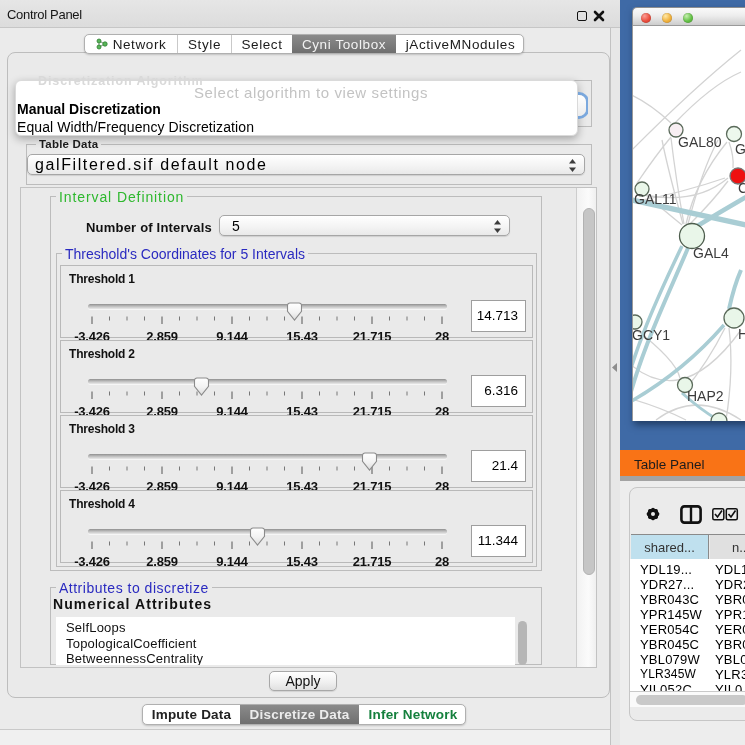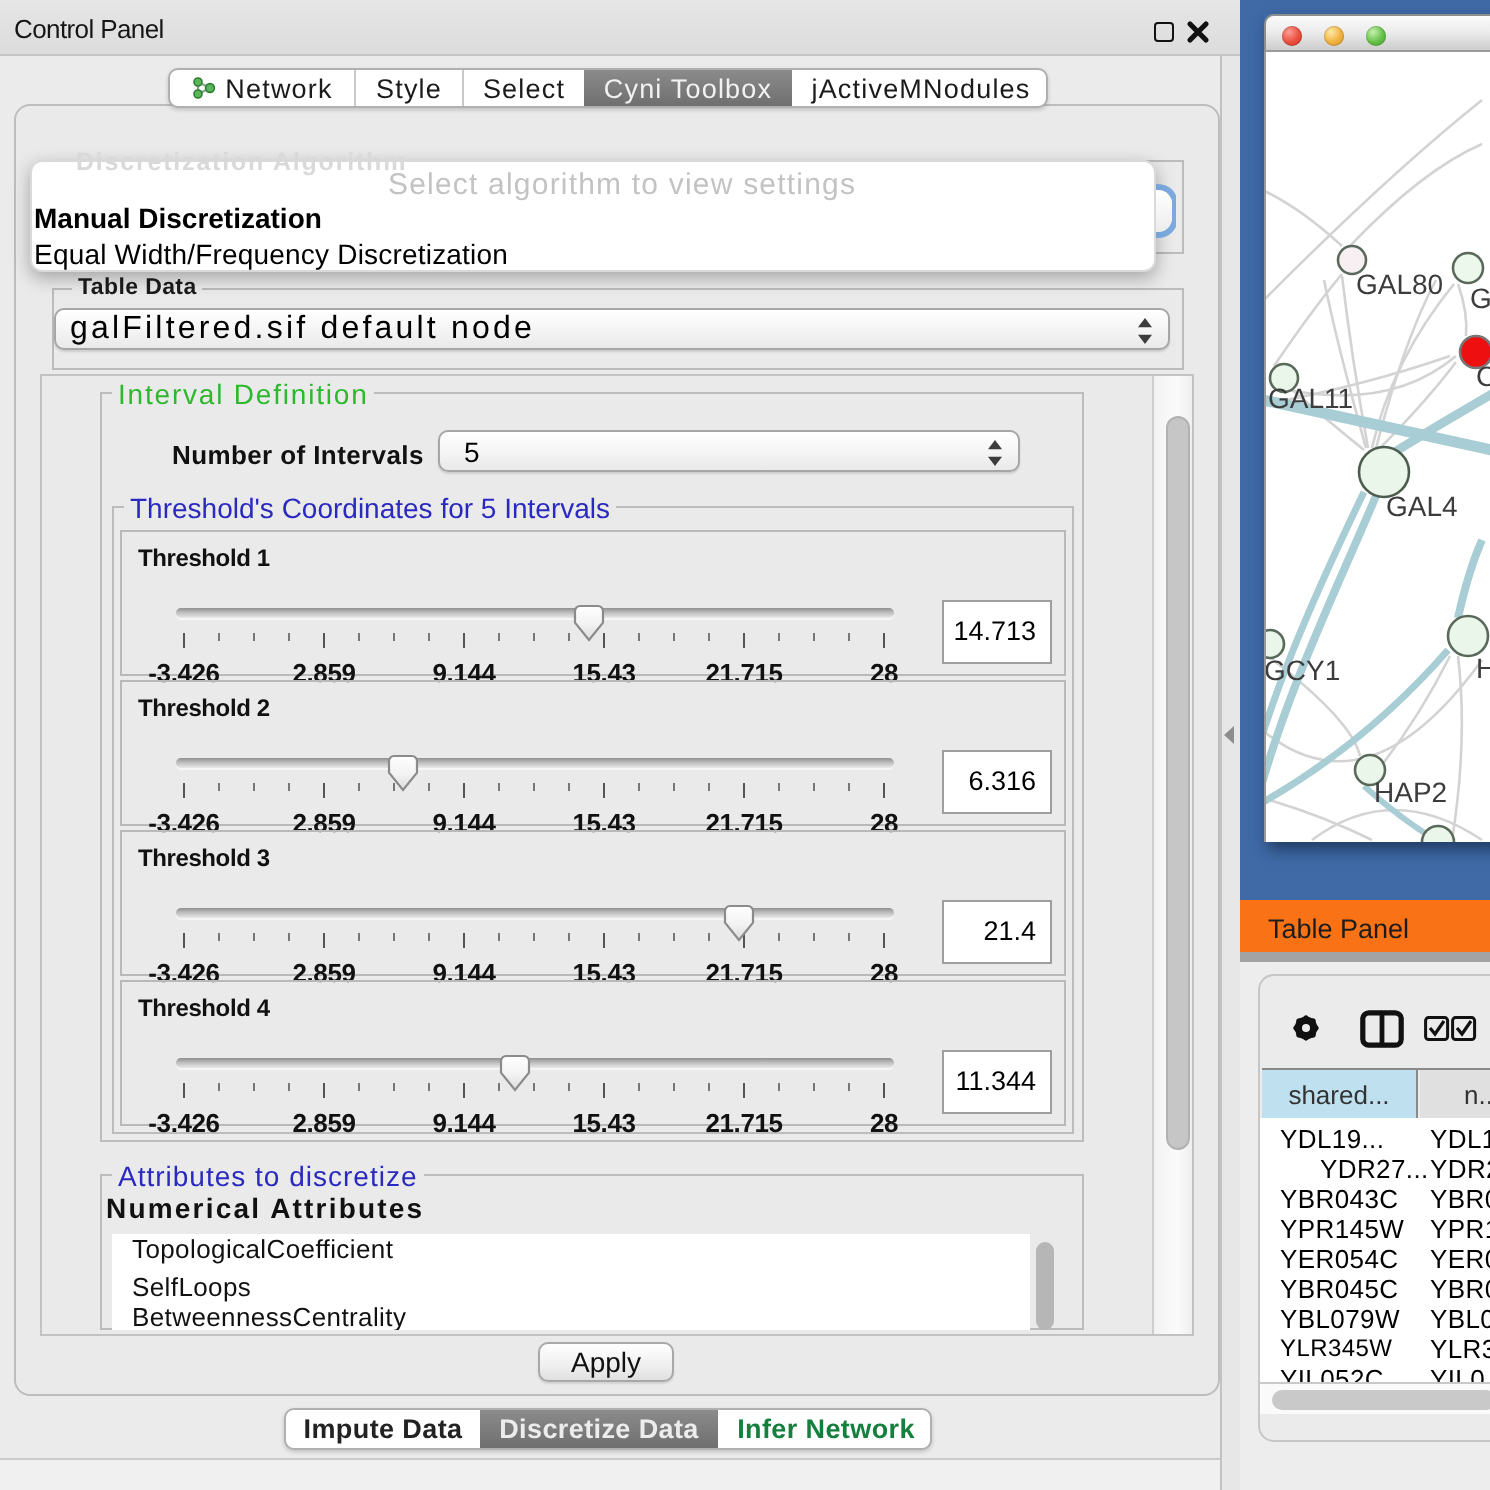--- a/index.html
+++ b/index.html
@@ -278,22 +278,22 @@
       </defs>
     <path d="M4 1 h9 a2.5 2.5 0 0 1 2.5 2.5 v5.8 L8.5 18 L1.5 9.3 V3.5 A2.5 2.5 0 0 1 4 1 z" fill="url(#tg490)" stroke="#8b8b8b" stroke-width="1.1"></path>
   </svg>
   <div class="valbox" style="left:410px;top:34px;">11.344</div>
 </div>
 
 <div class="gbox" style="left:50px;top:587px;width:492px;height:78px;"></div>
 <div class="grouptitle" style="left:56px;top:580px;font-size:14px;letter-spacing:0.5px;color:#2a2ac0;background:#eaeaea;">Attributes to discretize</div>
 <div class="abs" style="left:53px;top:596px;font-size:14px;font-weight:bold;color:#111;letter-spacing:1.1px;">Numerical Attributes</div>
 <div class="abs" style="left:56px;top:617px;width:459px;height:48px;background:#fff;overflow:hidden;">
+  <div class="listitem" style="padding-top:3px;">SelfLoops</div>
   <div class="listitem">TopologicalCoefficient</div>
-  <div class="listitem" style="padding-top:3px;">SelfLoops</div>
   <div class="listitem">BetweennessCentrality</div>
 </div>
 <div class="abs" style="left:518px;top:621px;width:9px;height:44px;background:#b6b6b6;border-radius:4.5px;"></div>
 
 <div class="abs" style="left:269px;top:671px;width:68px;height:20px;border:1px solid #a8a8a8;border-radius:5px;background:linear-gradient(180deg,#ffffff,#efefef 60%,#e0e0e0);box-shadow:0 1px 1px rgba(0,0,0,0.1);text-align:center;line-height:18px;font-size:14px;color:#111;">Apply</div>
 
 <div class="abs" style="left:142px;top:704px;width:324px;height:21px;background:#fff;border:1px solid #b0b0b0;border-radius:5px;box-shadow:0 1px 2px rgba(0,0,0,0.18);overflow:hidden;">
   <div class="seg" style="left:0;width:97px;font-weight:bold;letter-spacing:0.2px;color:#222;">Impute Data</div>
   <div class="seg" style="left:97px;width:119px;background:linear-gradient(180deg,#8b8b8b,#6f6f6f);color:#ececec;font-weight:bold;letter-spacing:0.2px;">Discretize Data</div>
   <div class="seg" style="left:216px;width:108px;font-weight:bold;letter-spacing:0.2px;color:#15803d;">Infer Network</div>
@@ -406,21 +406,21 @@
       <div class="abs" style="left:79px;top:0;width:50px;height:25px;background:#e0e0e0;border-bottom:1px solid #9a9a9a;font-size:13px;color:#333;line-height:25px;padding-left:22px;">n...</div>
       <div class="abs" style="left:0;top:26px;width:129px;height:133px;background:#fff;"></div>
     </div>
   </div>
 </div>
 
 <div class="abs" style="left:630px;top:559px;width:115px;height:132px;background:#fff;overflow:hidden;z-index:5;">
     <div class="abs" style="left:0;top:3px;width:115px;height:132px;">
   <div class="abs" style="left:10px;top:0px;width:70px;height:15px;font-size:13px;line-height:15px;color:#000;letter-spacing:0.2px;">YDL19...</div>
   <div class="abs" style="left:85px;top:0px;width:40px;height:15px;font-size:13px;line-height:15px;color:#000;letter-spacing:0.2px;">YDL1</div>
-  <div class="abs" style="left:10px;top:15px;width:70px;height:15px;font-size:13px;line-height:15px;color:#000;letter-spacing:0.2px;margin-left:20px;">YDR27...</div>
+  <div class="abs" style="left:10px;top:15px;width:70px;height:15px;font-size:13px;line-height:15px;color:#000;letter-spacing:0.2px;">YDR27...</div>
   <div class="abs" style="left:85px;top:15px;width:40px;height:15px;font-size:13px;line-height:15px;color:#000;letter-spacing:0.2px;">YDR2</div>
   <div class="abs" style="left:10px;top:30px;width:70px;height:15px;font-size:13px;line-height:15px;color:#000;letter-spacing:0.2px;">YBR043C</div>
   <div class="abs" style="left:85px;top:30px;width:40px;height:15px;font-size:13px;line-height:15px;color:#000;letter-spacing:0.2px;">YBR0</div>
   <div class="abs" style="left:10px;top:45px;width:70px;height:15px;font-size:13px;line-height:15px;color:#000;letter-spacing:0.2px;">YPR145W</div>
   <div class="abs" style="left:85px;top:45px;width:40px;height:15px;font-size:13px;line-height:15px;color:#000;letter-spacing:0.2px;">YPR1</div>
   <div class="abs" style="left:10px;top:60px;width:70px;height:15px;font-size:13px;line-height:15px;color:#000;letter-spacing:0.2px;">YER054C</div>
   <div class="abs" style="left:85px;top:60px;width:40px;height:15px;font-size:13px;line-height:15px;color:#000;letter-spacing:0.2px;">YER0</div>
   <div class="abs" style="left:10px;top:75px;width:70px;height:15px;font-size:13px;line-height:15px;color:#000;letter-spacing:0.2px;">YBR045C</div>
   <div class="abs" style="left:85px;top:75px;width:40px;height:15px;font-size:13px;line-height:15px;color:#000;letter-spacing:0.2px;">YBR0</div>
   <div class="abs" style="left:10px;top:90px;width:70px;height:15px;font-size:13px;line-height:15px;color:#000;letter-spacing:0.2px;">YBL079W</div>

